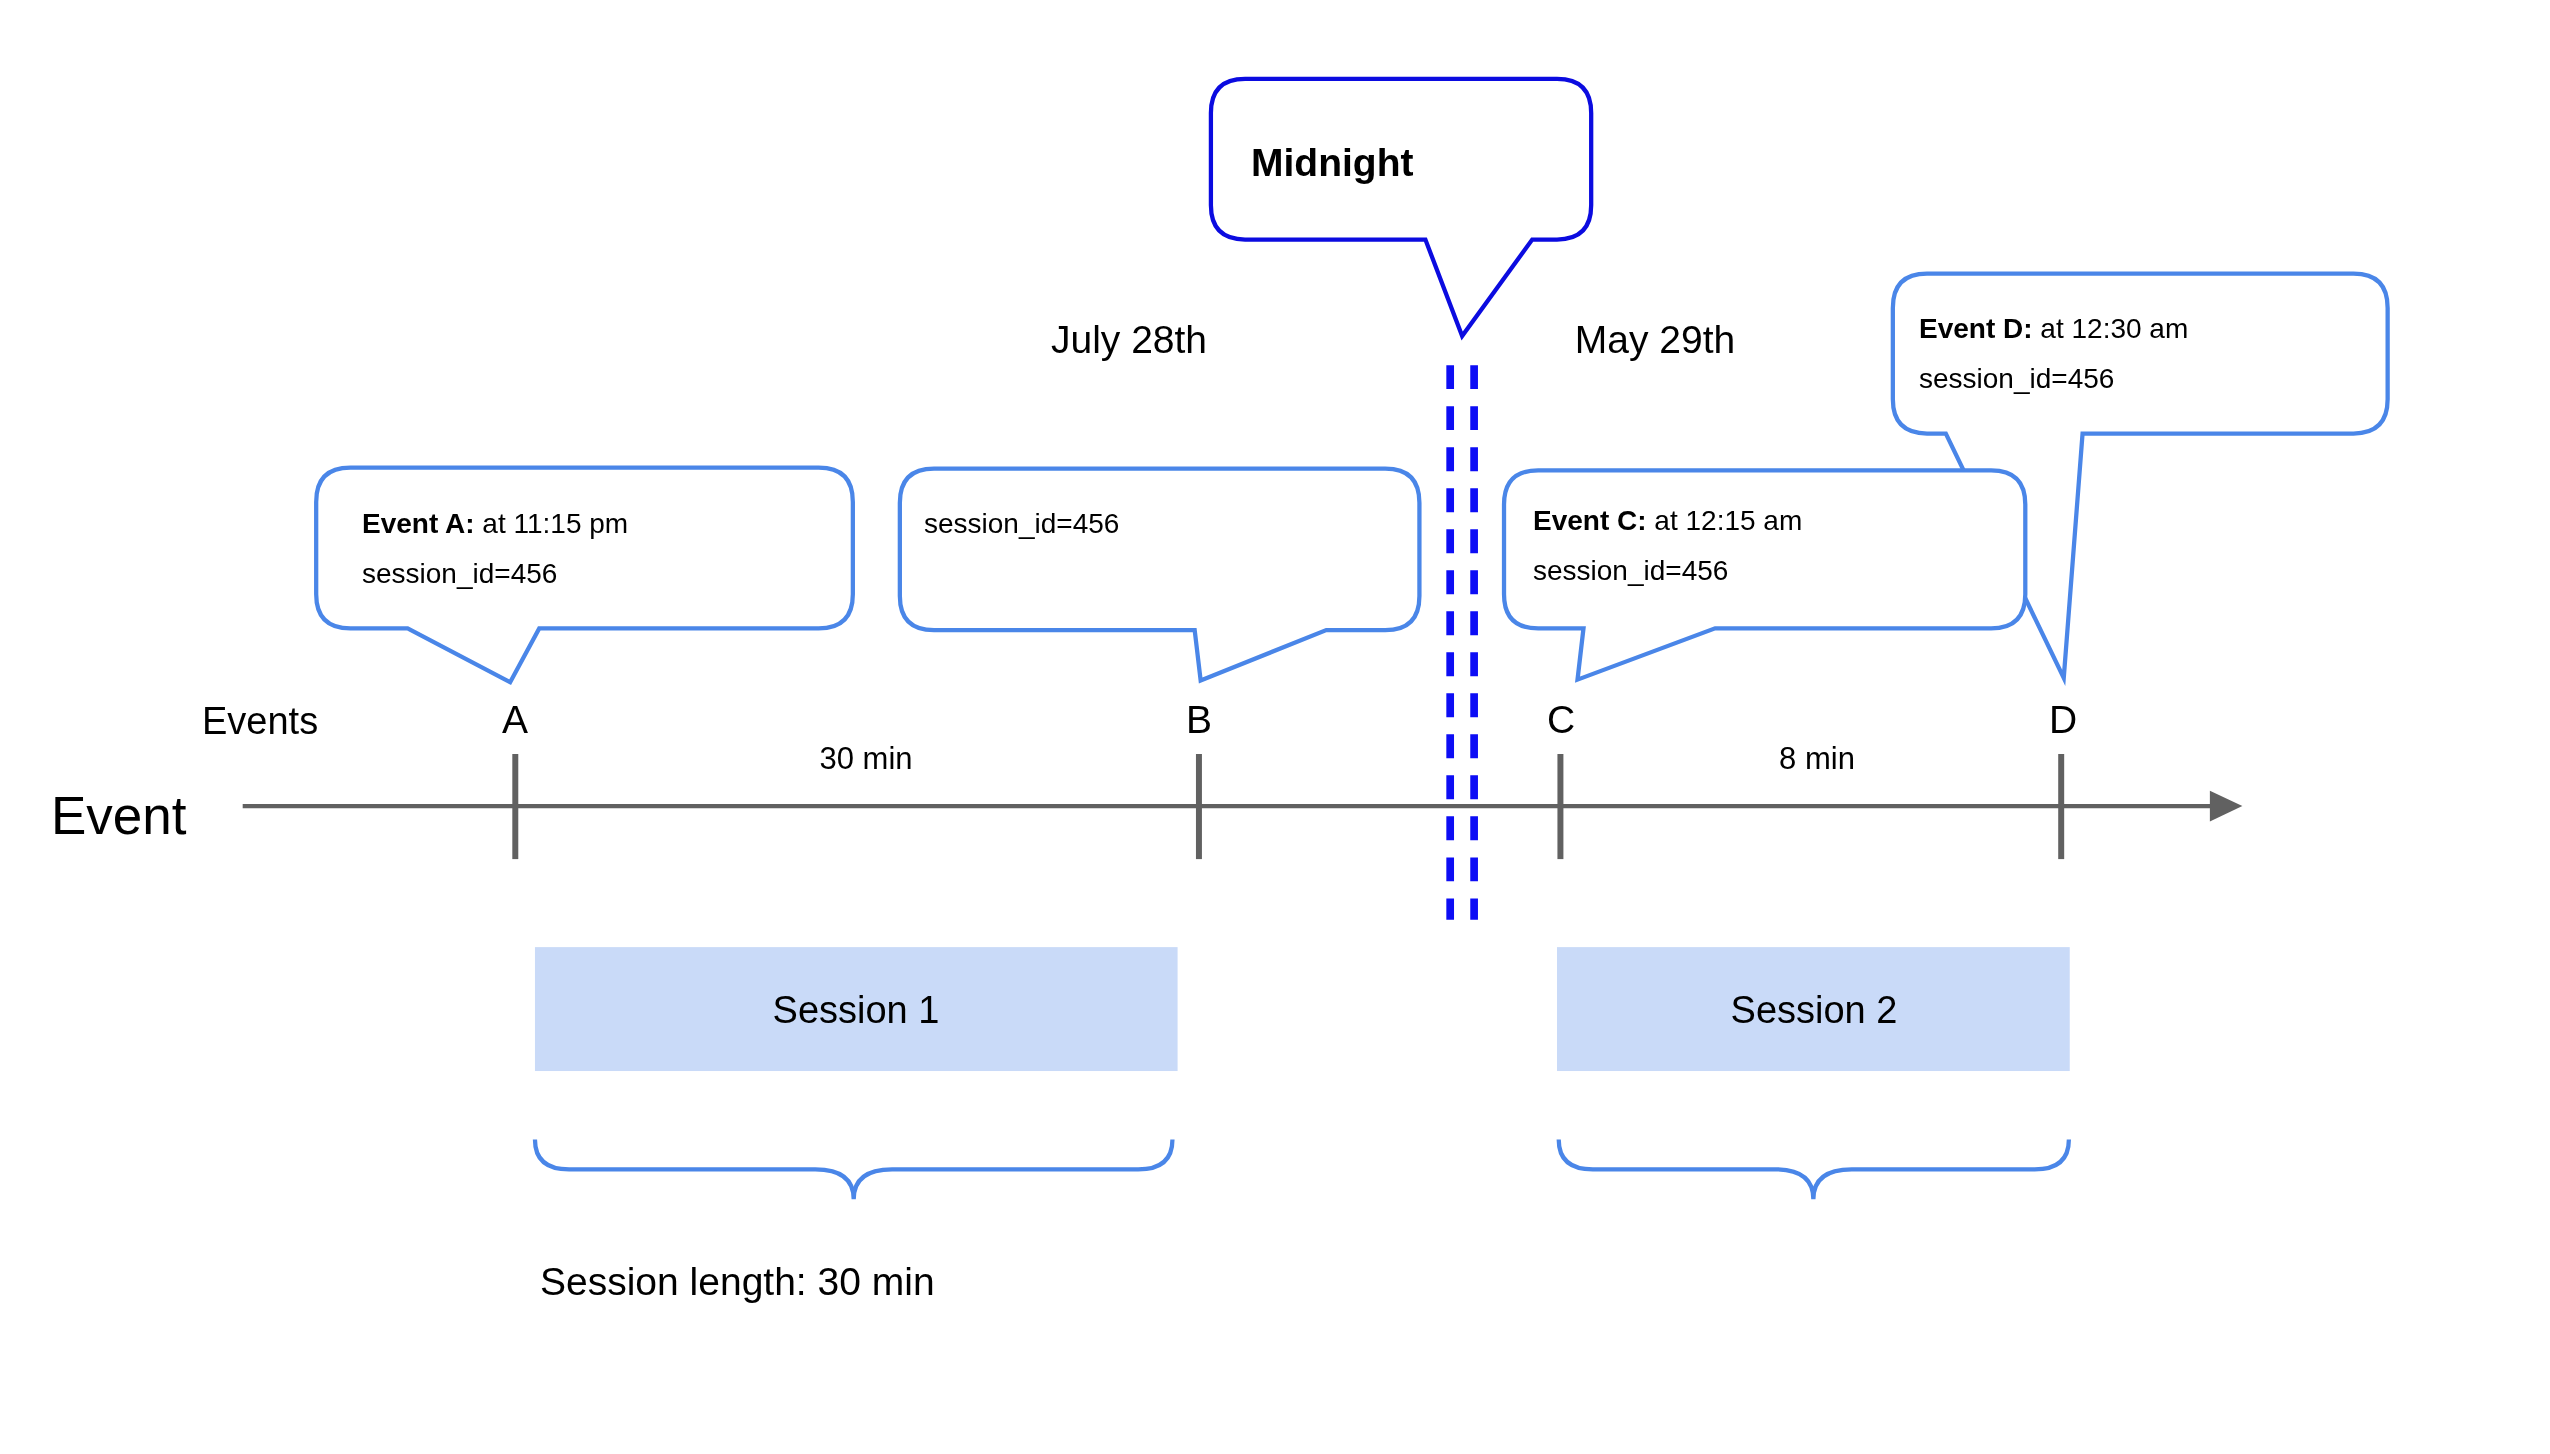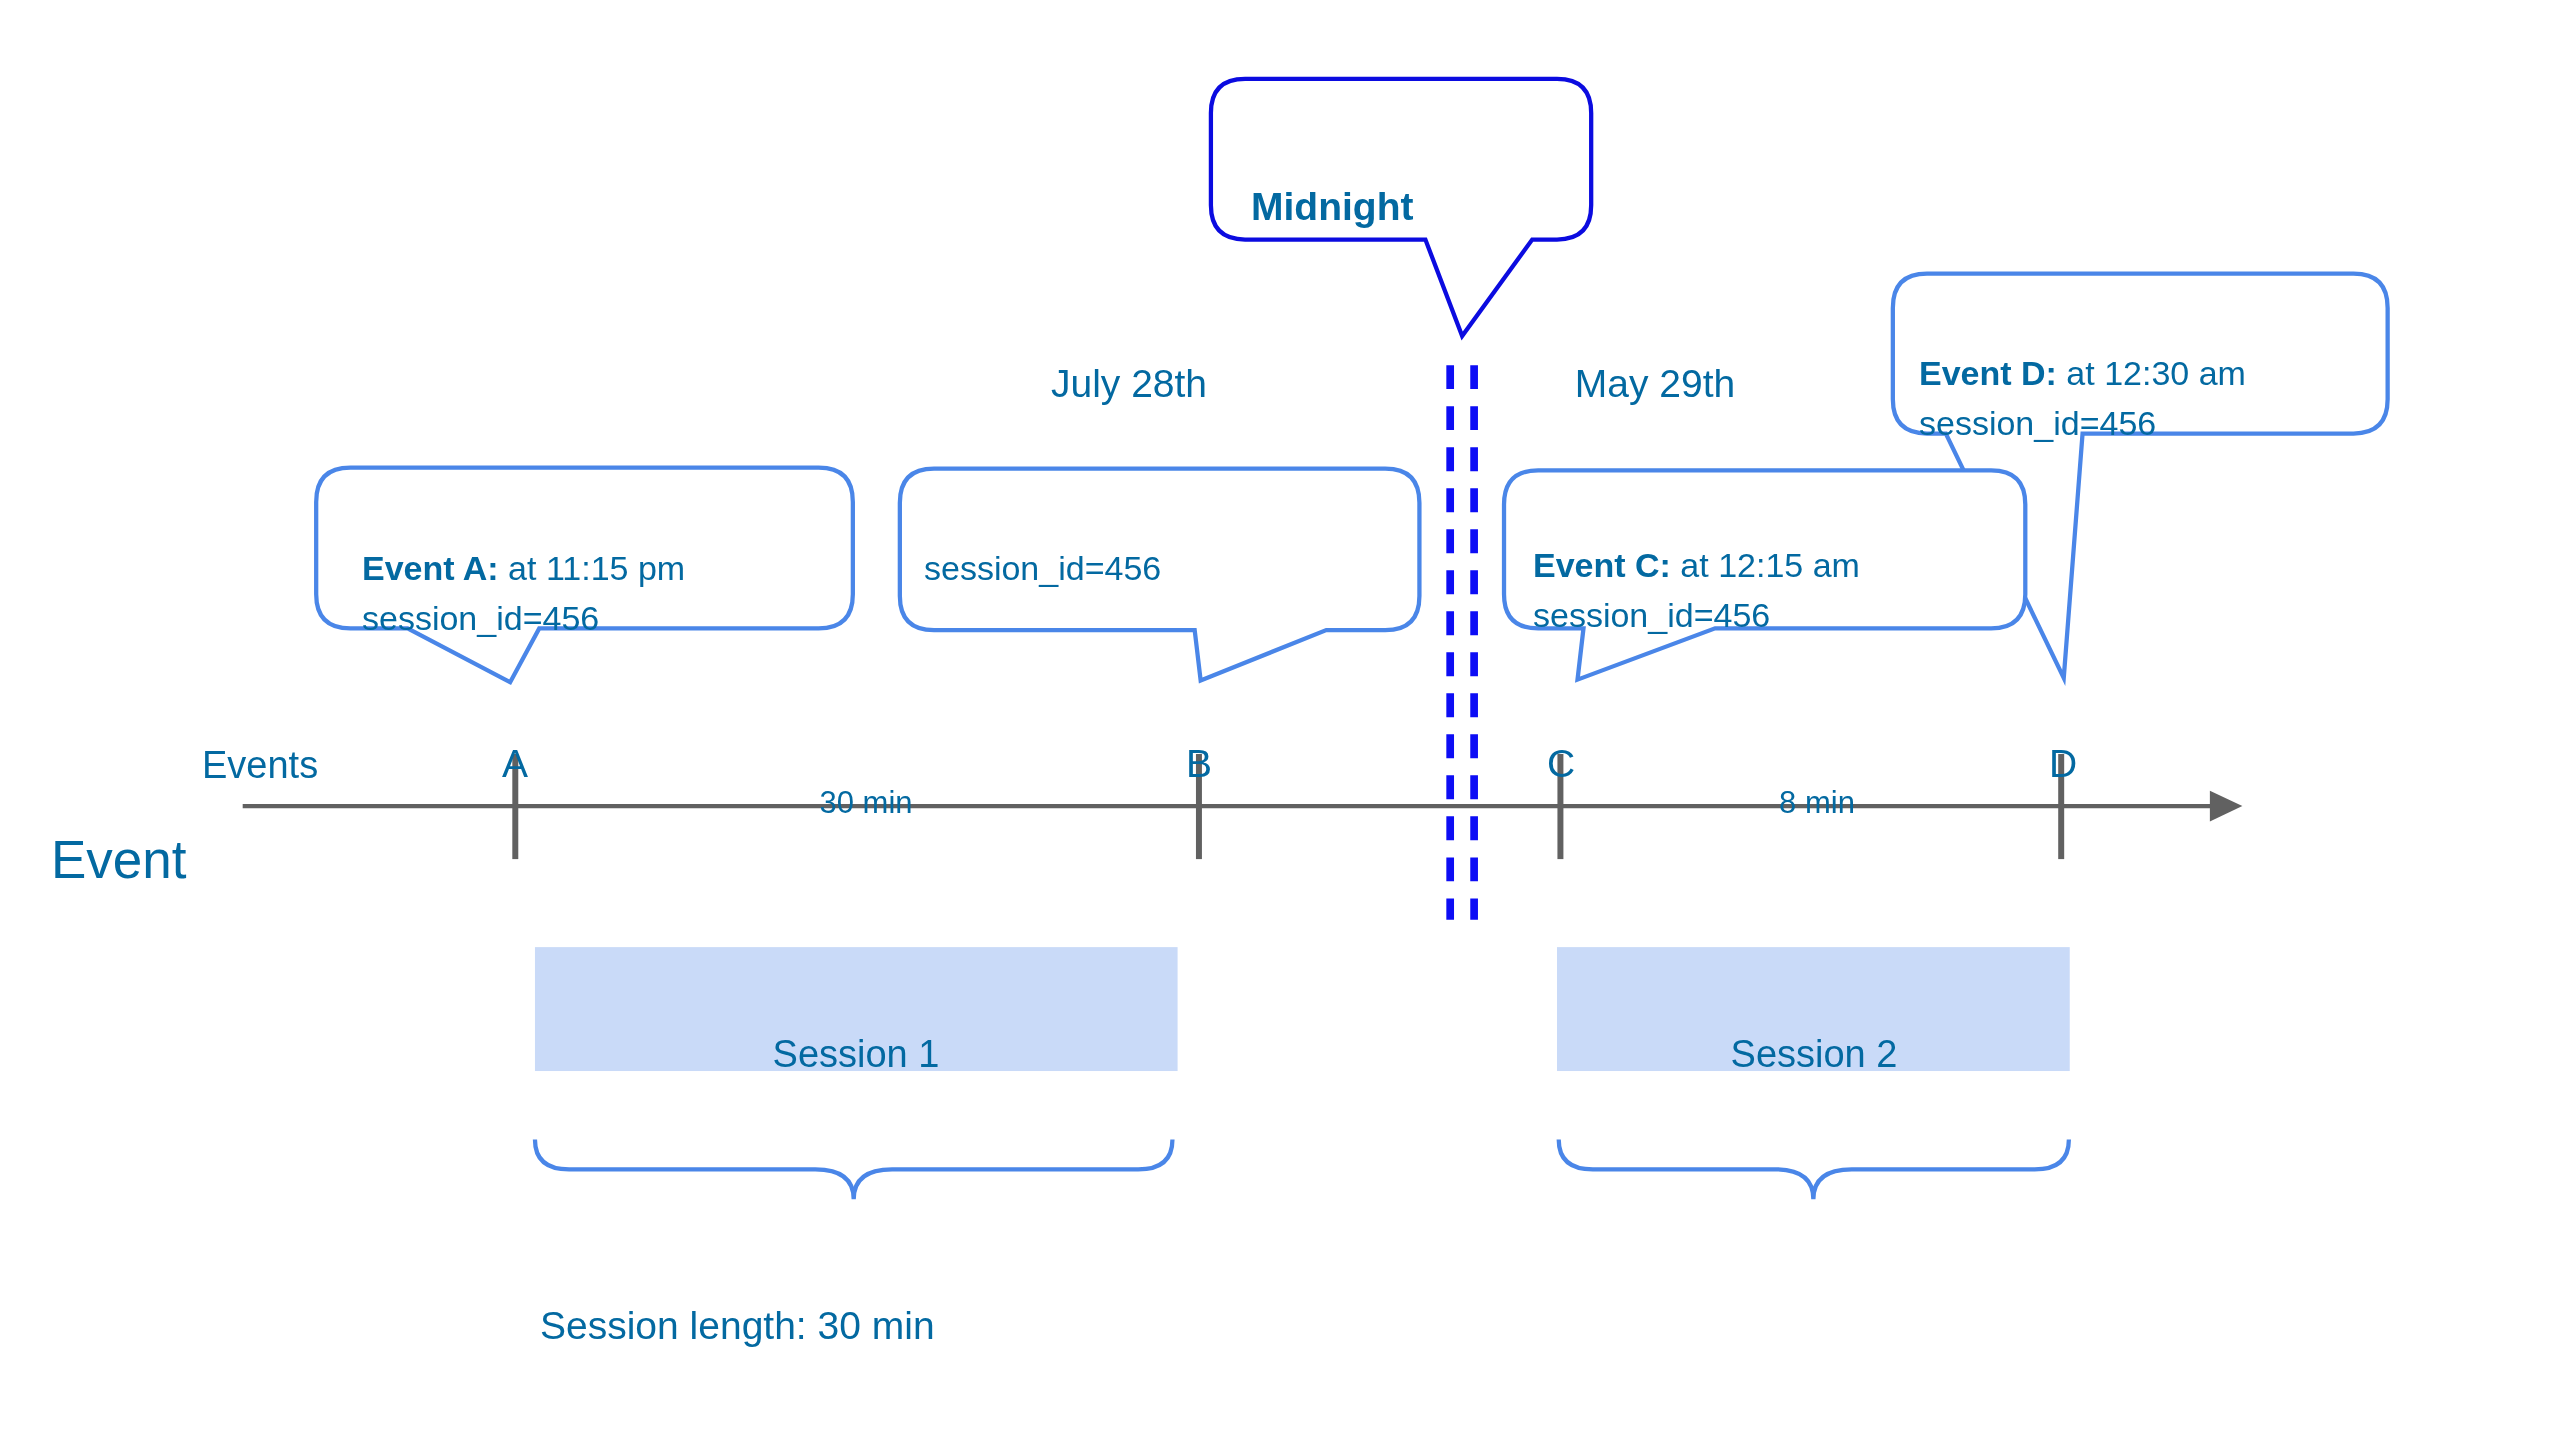--- a/index.html
+++ b/index.html
@@ -1,27 +1,27 @@
 <!DOCTYPE html>
 <html style="font-size:13.7px"><head>
 <meta charset="utf-8">
 <style>
   html,body{margin:0;padding:0;background:#ffffff;}
   body{width:2550px;height:1455px;overflow:hidden;font-family:"Liberation Sans",sans-serif;}
   #canvas{position:relative;width:2550px;height:1455px;background:#ffffff;}
   #shapes{position:absolute;left:0;top:0;}
-  .lbl{position:absolute;color:#0369a1;white-space:nowrap;line-height:1;margin-top:44px;}
+  .lbl{position:absolute;color:#000000;white-space:nowrap;line-height:1;}
   .ctr{transform:translateX(-50%);}
   .date-lbl{font-size:39px;}
   .midnight-lbl{font-size:39px;font-weight:bold;}
   .events-lbl{font-size:38px;}
   .user-lbl{font-size:53px;}
   .tick-lbl{font-size:39px;}
   .min-lbl{font-size:31px;}
-  .callout{font-size:34px;line-height:50px;}
+  .callout{font-size:28px;line-height:50px;}
   .callout .b{font-weight:bold;}
   .session-lbl{font-size:38px;}
   .length-lbl{font-size:39px;}
 </style>
 </head>
 <body>
 
 <div id="canvas">
 
   <svg id="shapes" width="2550" height="1455" viewBox="0 0 2984 1702">

